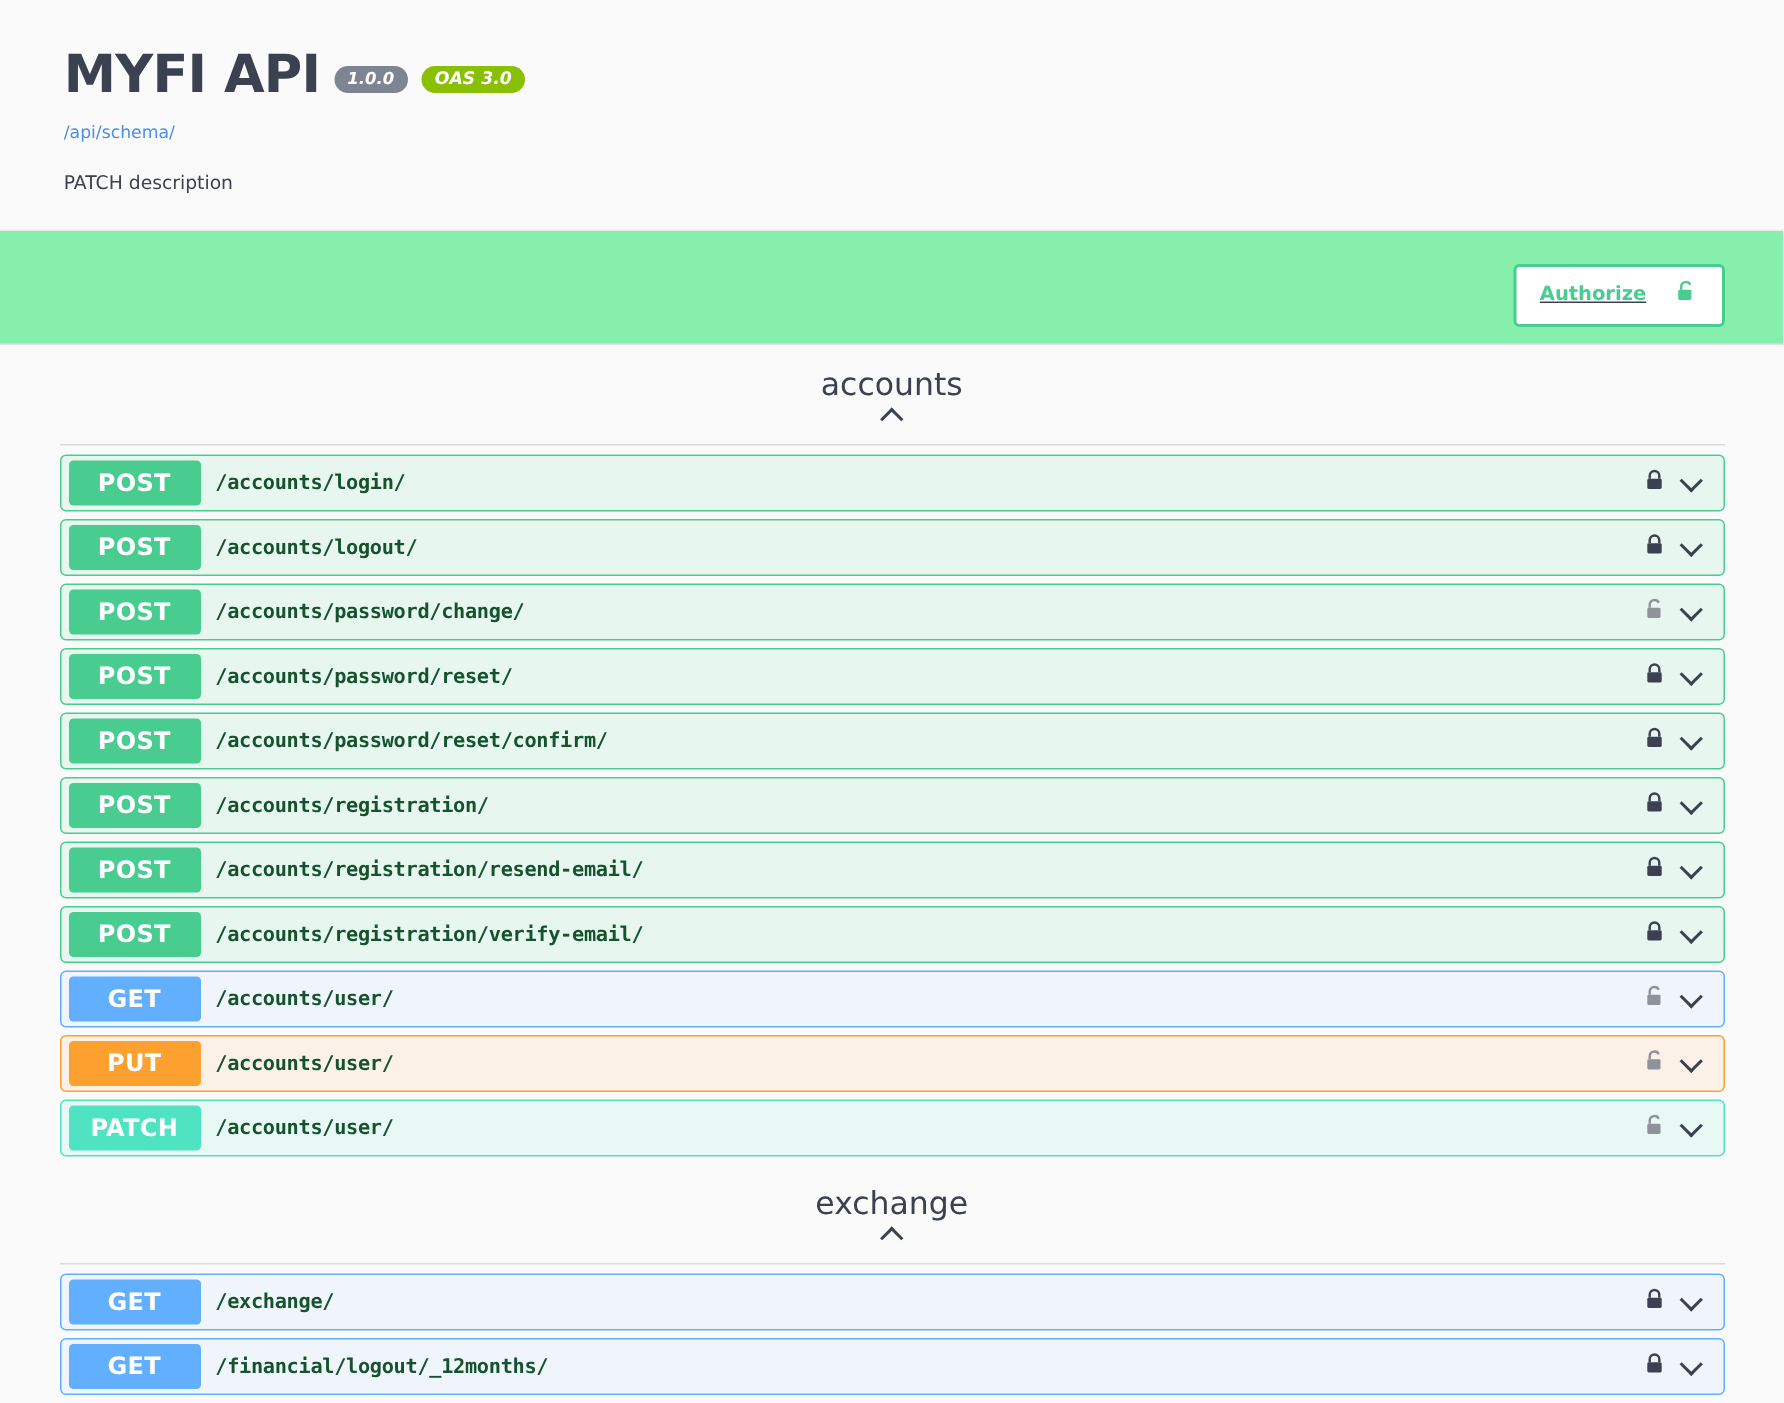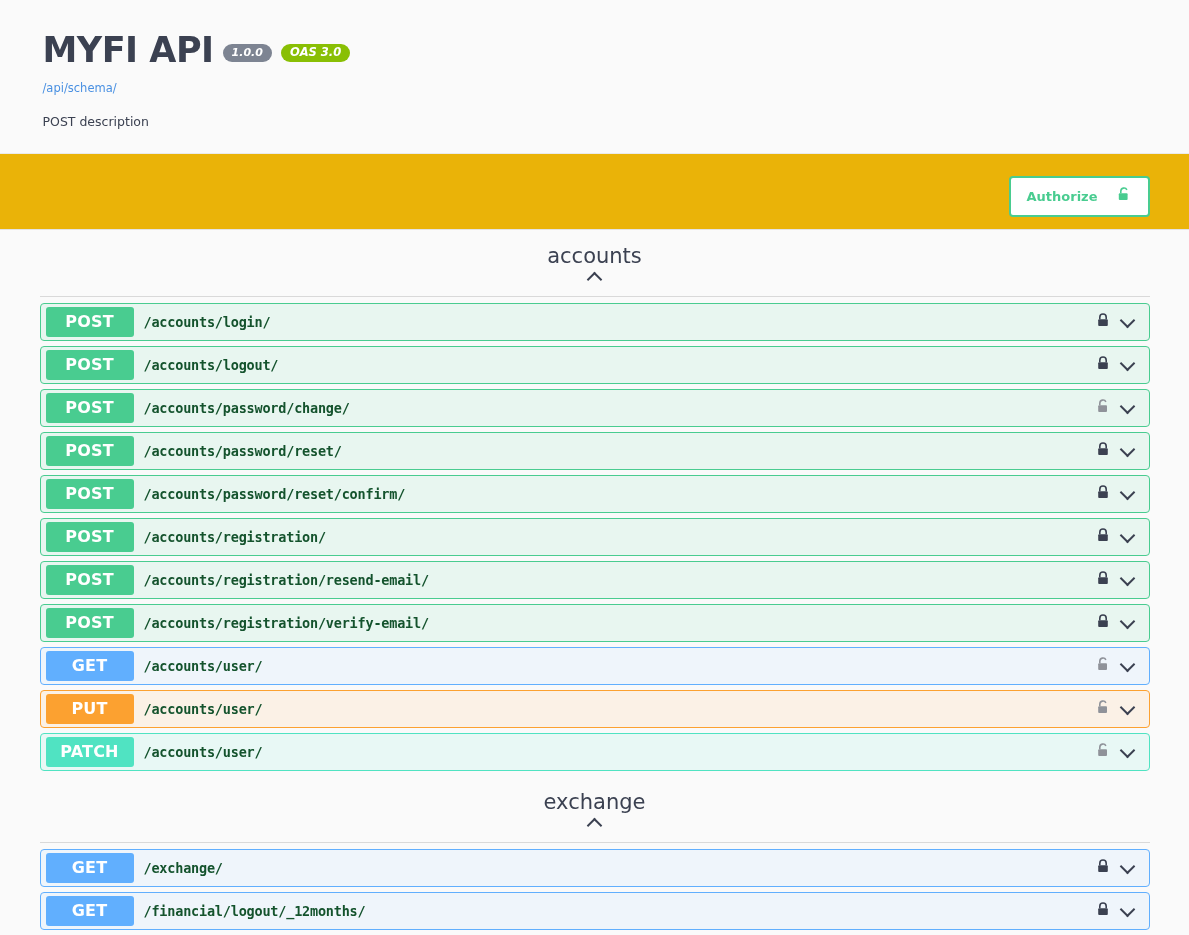--- a/index.html
+++ b/index.html
@@ -55,24 +55,25 @@
     text-decoration: none;
   }
   .api-desc {
     margin-top: 19px;
     font-size: 12.5px;
     color: #3b4151;
   }
 
   
   .auth-band {
-    background: #eab308;
+    background: #86efac;
     padding: 22px 2px;
     border-bottom: 1px solid #e3e3e3;
     height: 76px;
+    text-decoration: underline;
   }
   .auth-inner {
     max-width: 1160px;
     margin: 0 auto;
     padding: 0 25px;
     display: flex;
     justify-content: flex-end;
   }
   .authorize-btn {
     display: inline-flex;
@@ -186,21 +187,21 @@
 <body>
 
 <div class="info-band">
   <div class="wrap">
     <div class="title-row">
       <h1 class="api-title">MYFI API</h1>
       <span class="pill pill-version">1.0.0</span>
       <span class="pill pill-oas">OAS 3.0</span>
     </div>
     <a class="schema-link" href="#">/api/schema/</a>
-    <div class="api-desc">POST description</div>
+    <div class="api-desc">PATCH description</div>
   </div>
 </div>
 
 <div class="auth-band">
   <div class="auth-inner">
     <button class="authorize-btn">
       <span>Authorize</span>
       <span>
         <svg class="lock" viewBox="0 0 20 20" aria-hidden="true">
           <path d="M6 9V6.5a4 4 0 0 1 7.6-1.7" fill="none" stroke="#49cc90" stroke-width="2"></path>

